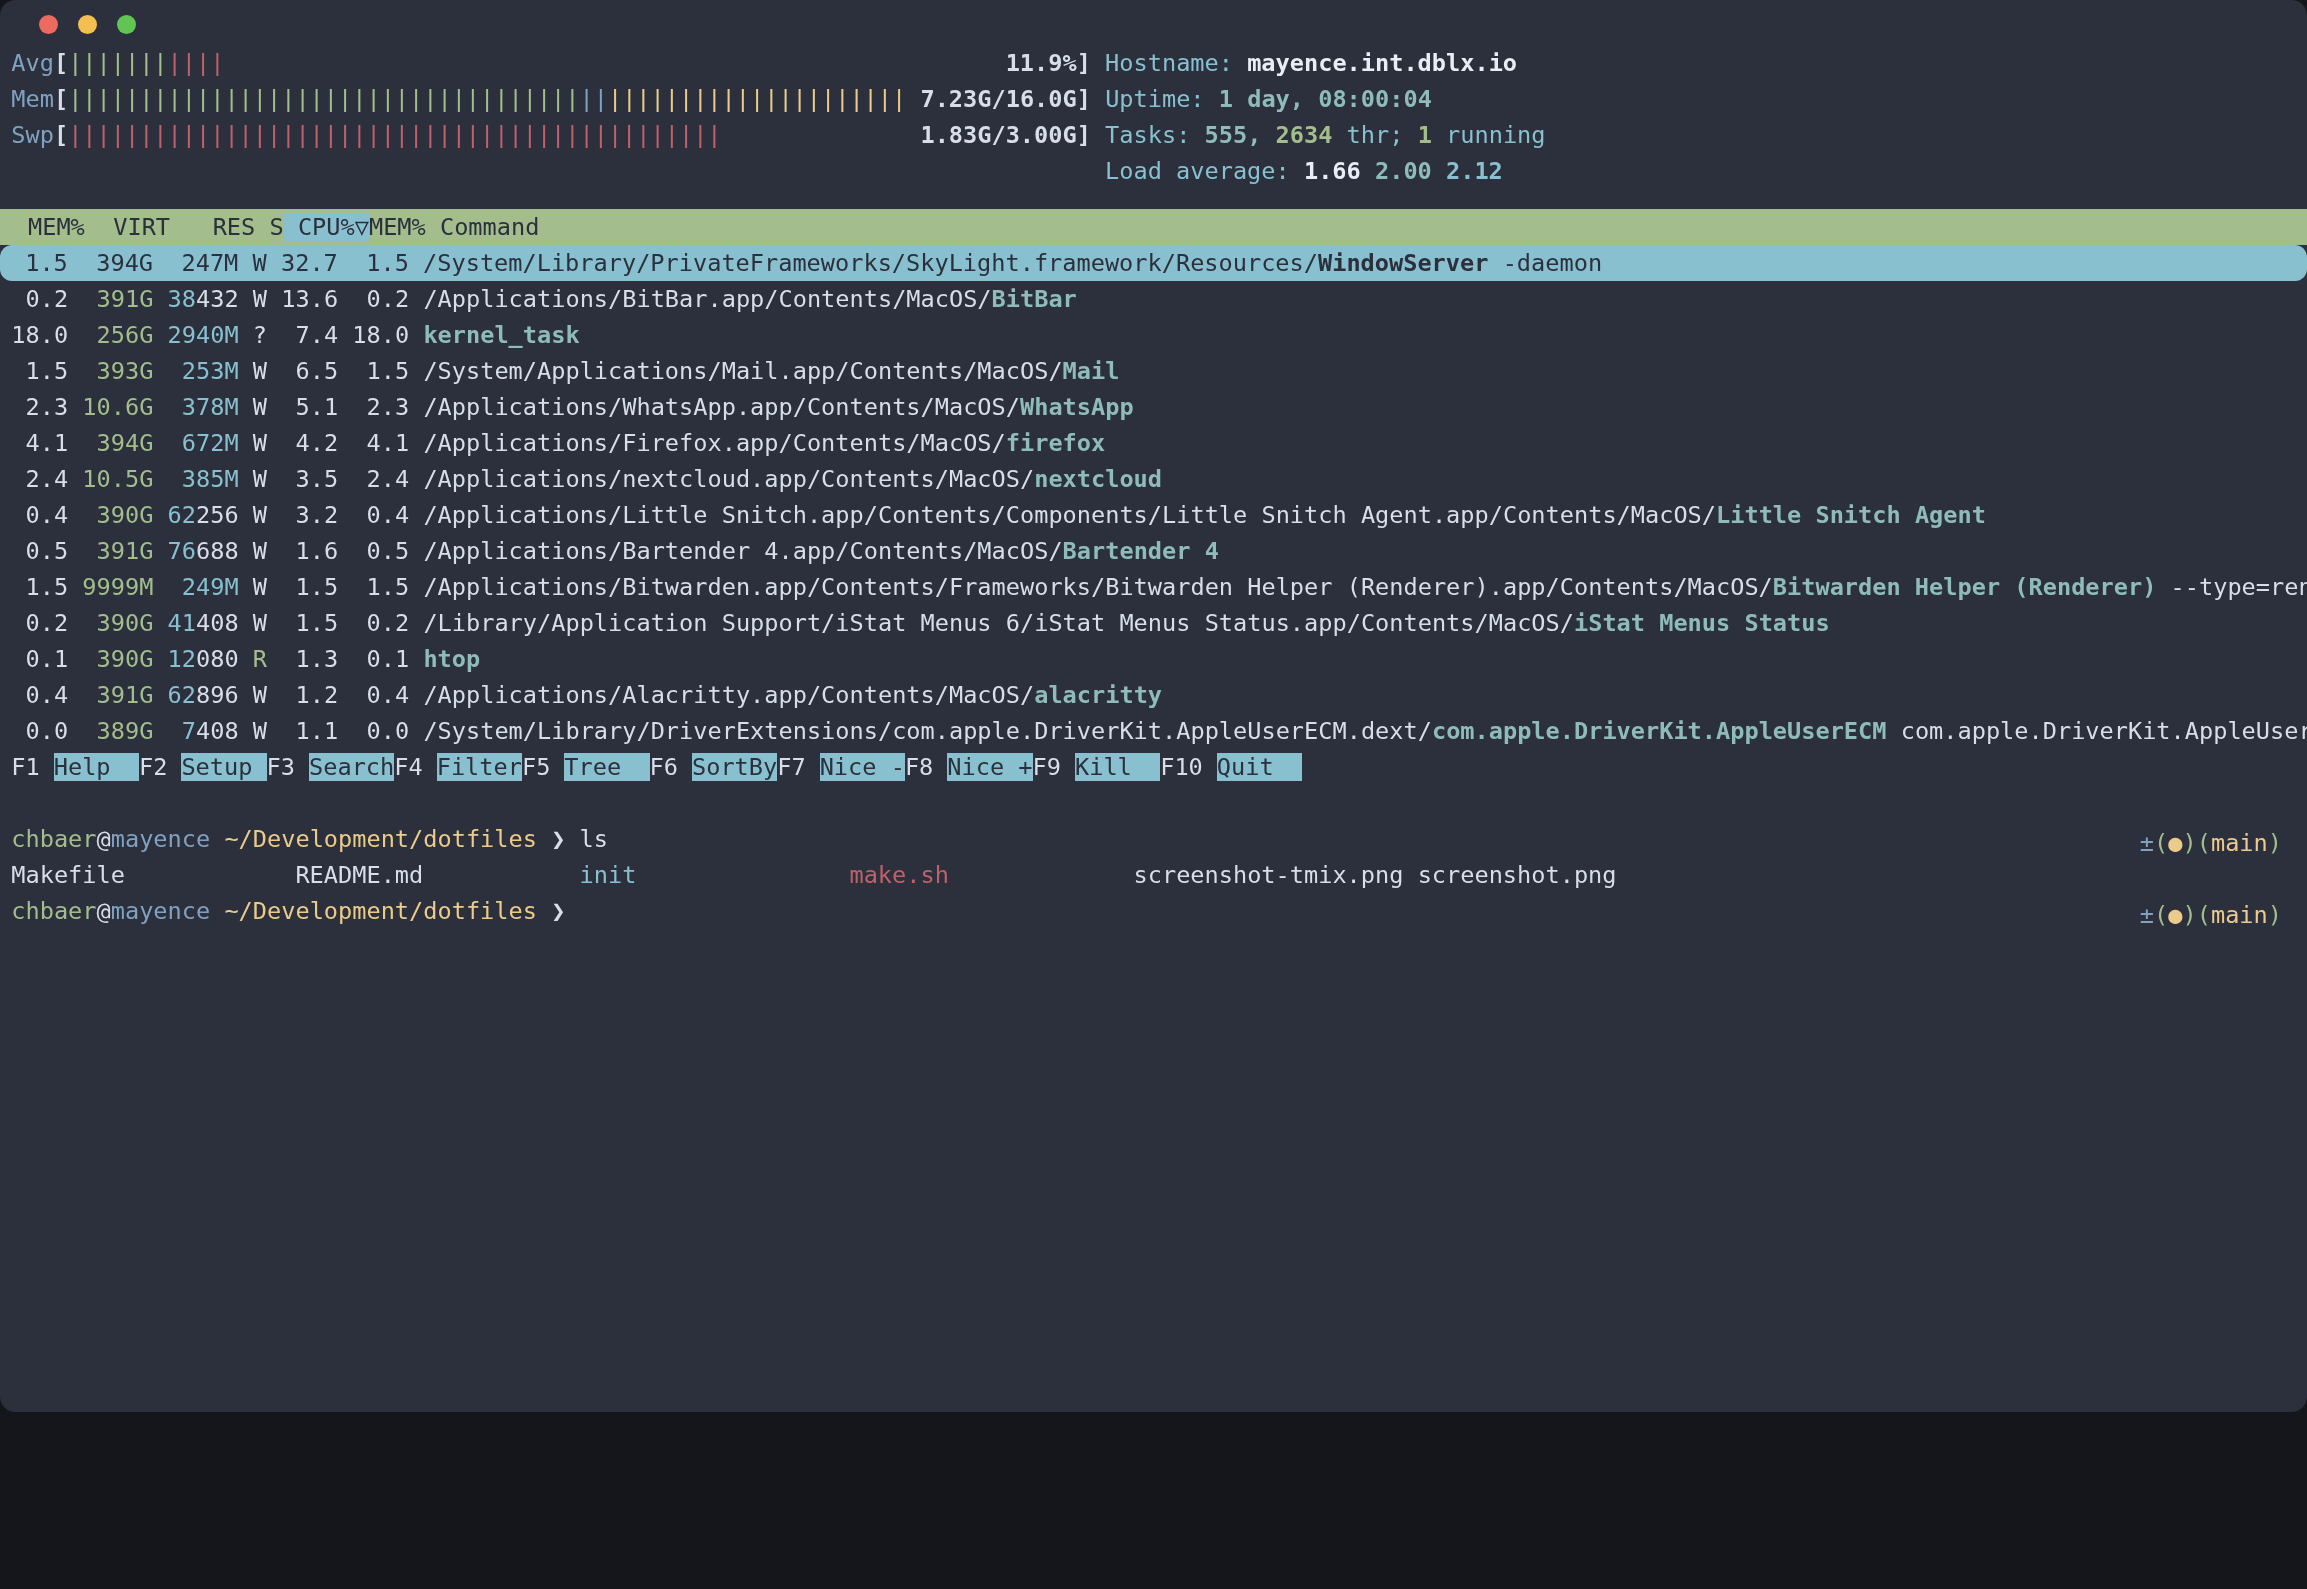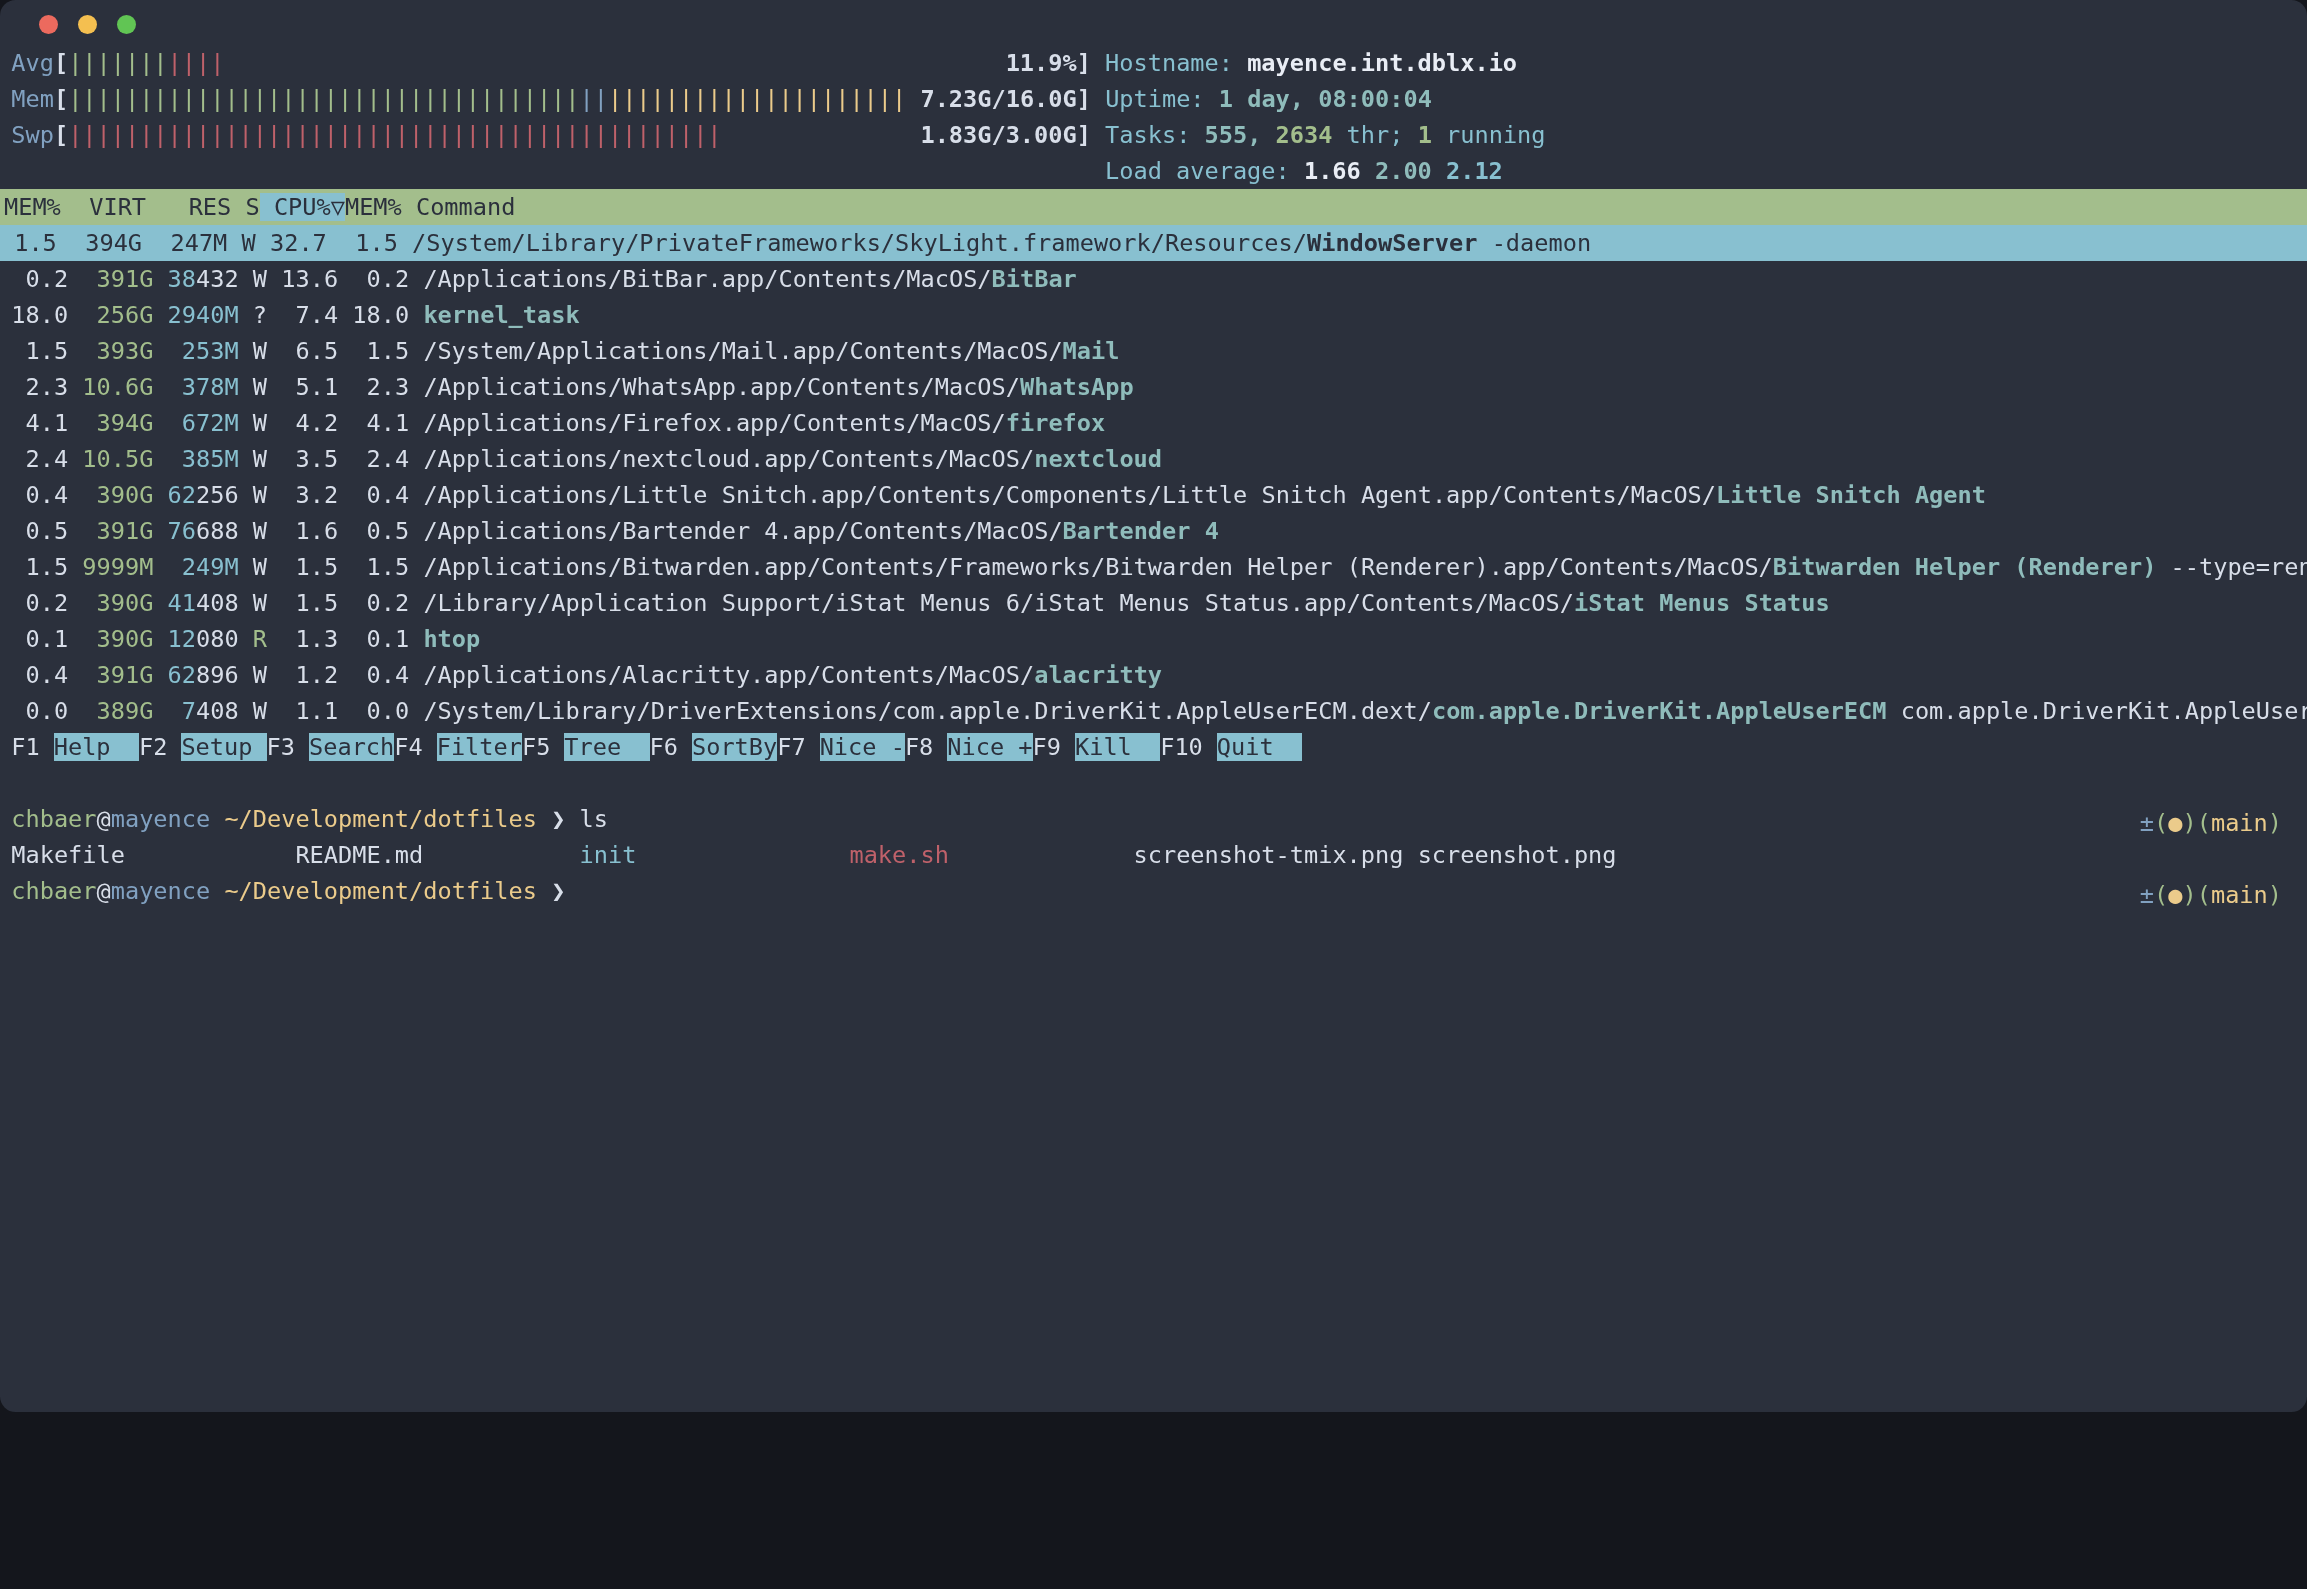--- a/index.html
+++ b/index.html
@@ -11,22 +11,22 @@
   }
   .titlebar{position:absolute;top:0;left:0;right:0;height:45px;}
   .lights{position:absolute;top:15px;left:39px;display:flex;gap:20px;}
   .light{width:19px;height:19px;border-radius:50%;display:inline-block;}
   .light.red{background:var(--light_red,#ec6a5e);}
   .light.yellow{background:var(--light_yellow,#f4bf50);}
   .light.green{background:var(--light_green,#61c554);}
 
   .term{position:absolute;top:45px;left:11.3px;right:0;}
   .tline{position:relative;height:36px;white-space:pre;}
-  .l-header{background:var(--green);margin-left:-11.3px;padding-left:4px;}
-  .l-selected{background:var(--cyan);margin-left:-11.3px;padding-left:0;}
+  .l-header{background:var(--green);margin-left:-11.3px;padding-left:28px;margin-top:20px;}
+  .l-selected{background:var(--cyan);margin-left:-11.3px;padding-left:11px;border-radius:12px;}
   .l-selected .sp{color:var(--dark) !important;background:transparent !important;}
 
   .s-fg{color:var(--fg);}
   .s-white{color:#e9edf5;}
   .s-cyan{color:var(--cyan);}
   .s-blue{color:var(--blue);}
   .s-green{color:var(--green);}
   .s-yellow{color:var(--yellow);}
   .s-red{color:var(--red);}
   .s-teal{color:var(--teal);}

